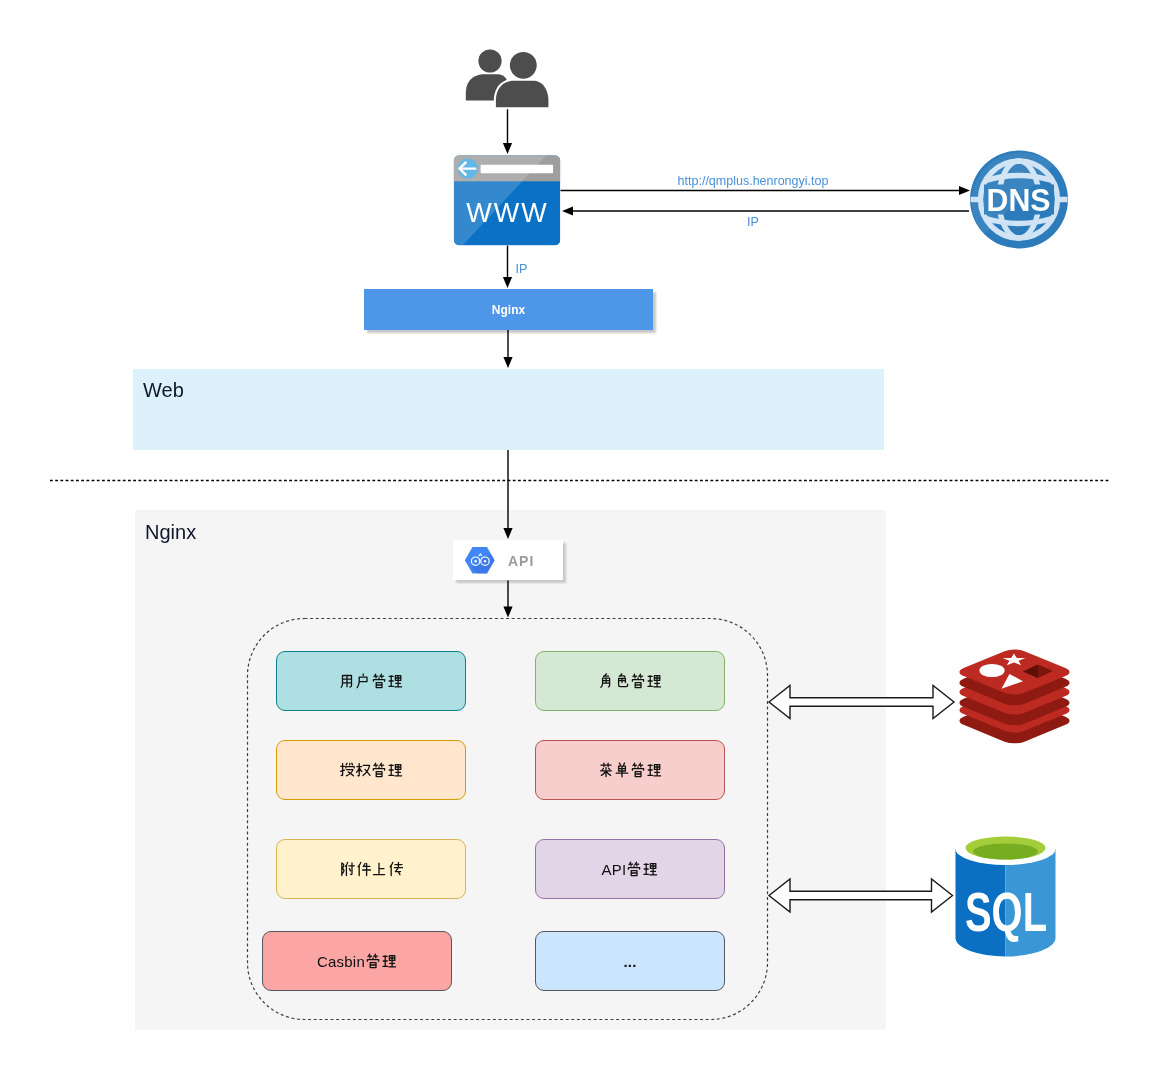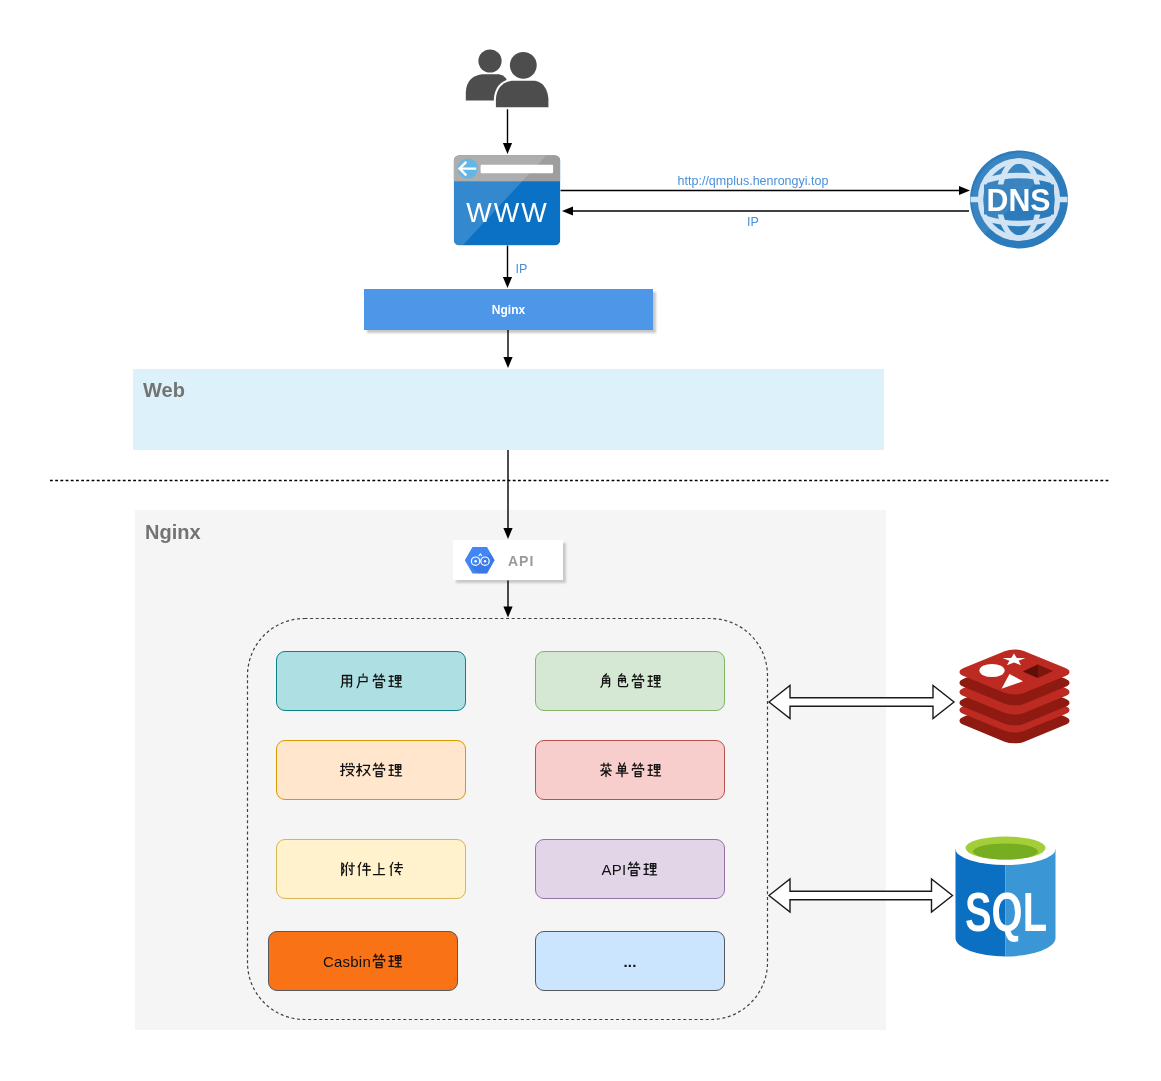--- a/index.html
+++ b/index.html
@@ -1,19 +1,19 @@
 <!DOCTYPE html>
 <html><head>
 <meta charset="utf-8">
 <style>
   html,body{margin:0;padding:0;background:#ffffff;}
   #canvas{position:relative;width:1161px;height:1081px;background:#ffffff;overflow:hidden;
           font-family:"Liberation Sans",sans-serif;}
   .abs{position:absolute;}
-  .band-label{font-weight:bold;font-size:20px;color:#737373;}
+  .band-label{font-weight:normal;font-size:20px;color:#0f172a;}
   .gridbox{position:absolute;width:188px;height:58px;border-radius:9px;border:1.3px solid #000;
            display:flex;align-items:center;justify-content:center;}
   .lbl{display:flex;align-items:center;font-size:15px;color:#111;}
   .lbl svg{display:block;margin:0;}
   .lat{font-size:15px;color:#111;letter-spacing:0.2px;}
 </style>
 </head>
 <body>
 <div id="canvas">
 
@@ -114,21 +114,21 @@
       <span class="lbl">
         <span class="lat">API</span>
         <svg width="16" height="16" viewBox="0 0 16 16">
           <use href="#g7ba1"></use>
         </svg>
         <svg width="16" height="16" viewBox="0 0 16 16">
           <use href="#g7406"></use>
         </svg>
       </span>
     </div>
-  <div class="gridbox" style="left:268px;top:931px;background:#f97316;border-color:#55585c;">
+  <div class="gridbox" style="left:262px;top:931px;background:#fca5a5;border-color:#55585c;">
       <span class="lbl">
         <span class="lat">Casbin</span>
         <svg width="16" height="16" viewBox="0 0 16 16">
           <use href="#g7ba1"></use>
         </svg>
         <svg width="16" height="16" viewBox="0 0 16 16">
           <use href="#g7406"></use>
         </svg>
       </span>
     </div>

